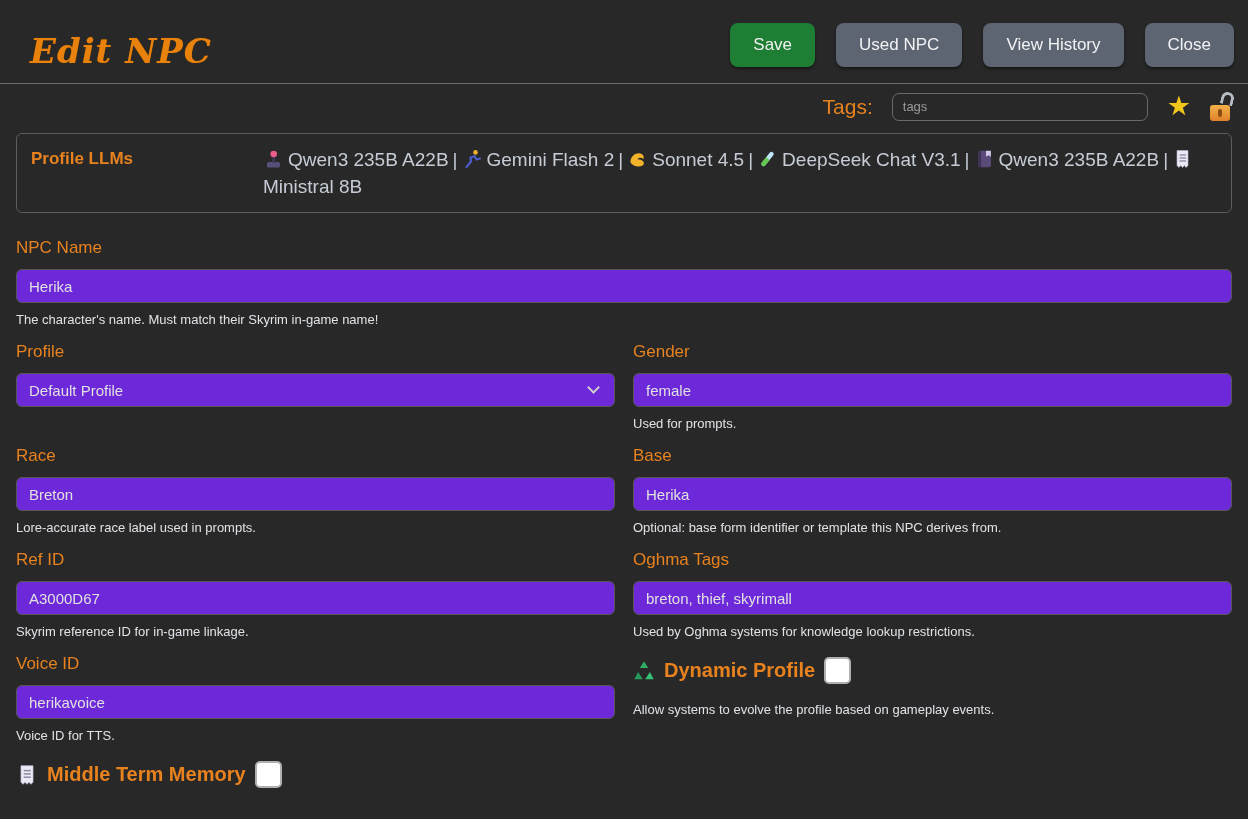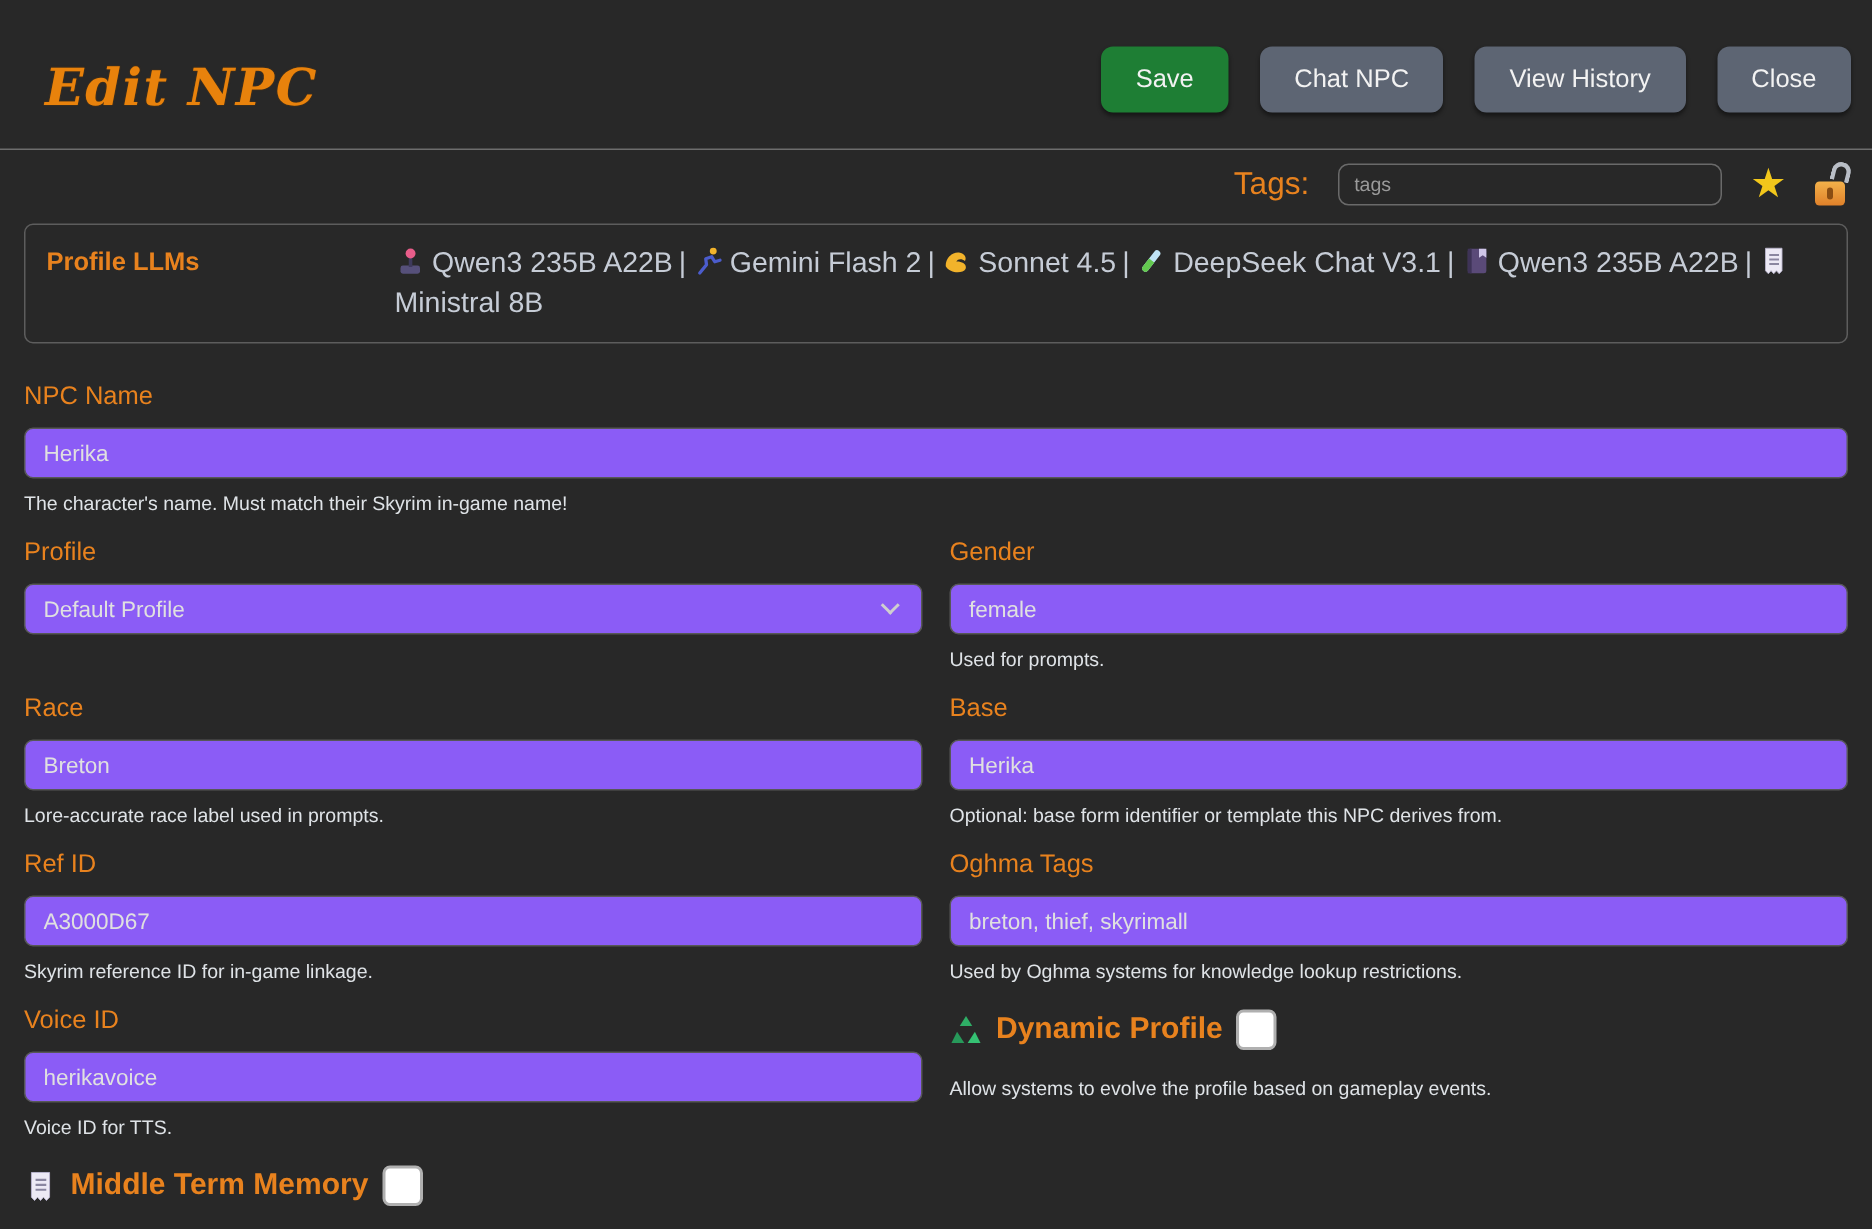--- a/index.html
+++ b/index.html
@@ -5,21 +5,21 @@
   * { box-sizing: border-box; margin: 0; padding: 0; }
   html,body { width: 1248px; height: 819px; }
   body {
     background: #282828;
     font-family: "Liberation Sans", sans-serif;
     color: #e0e3e6;
     overflow: hidden;
   }
   
   .header {
-    height: 100px;
+    height: 84px;
     display: flex;
     align-items: center;
     justify-content: space-between;
     padding: 0 14px 0 30px;
     border-bottom: 1px solid #6d6d6d;
     gap: 28px;
   }
   .app-title {
     font-family: "DejaVu Serif", serif;
     font-style: italic;
@@ -95,21 +95,21 @@
   .llm-label { width: 232px; flex: none; color: #e8821e; font-weight: bold; font-size: 17px; padding-top: 3px; }
   .llm-content { flex: 1; color: #c6ccd6; font-size: 19px; line-height: 27px; }
   .llm-icon { display: inline-block; width: 21px; height: 20px; vertical-align: -3px; margin-right: 4px; }
   .llm-icon svg { width: 100%; height: 100%; }
   .llm-sep { padding: 0 4px; }
   
   .form { padding: 10px 16px 0 16px; }
   .field-label { color: #e8821e; font-weight: normal; font-size: 17px; margin: 15px 0 11px 0; }
   .text-input, .select {
     width: 100%; height: 34px;
-    background: #8b5cf6;
+    background: #6d28d9;
     border: 1px solid #575757;
     border-radius: 6px;
     color: #e0e0e0;
     font-family: "Liberation Sans", sans-serif;
     font-size: 15px;
     padding: 0 12px;
     outline: none;
   }
   .select { display: flex; align-items: center; justify-content: space-between; cursor: pointer; }
   .chevron-down {
@@ -139,21 +139,21 @@
   }
   .tight-help { margin-top: 18px; }
 </style>
 </head>
 <body>
 
 <div class="header">
   <div class="app-title">Edit NPC</div>
   <div class="header-buttons">
     <button class="btn green">Save</button>
-    <button class="btn gray">Chat NPC</button>
+    <button class="btn gray">Used NPC</button>
     <button class="btn gray">View History</button>
     <button class="btn gray">Close</button>
   </div>
 </div>
 
 <div class="tags-bar">
   <span class="tags-label">Tags:</span>
   <input class="tags-input" type="text" placeholder="tags" style="">
   <span class="star-icon">★</span>
   <span class="lock">

